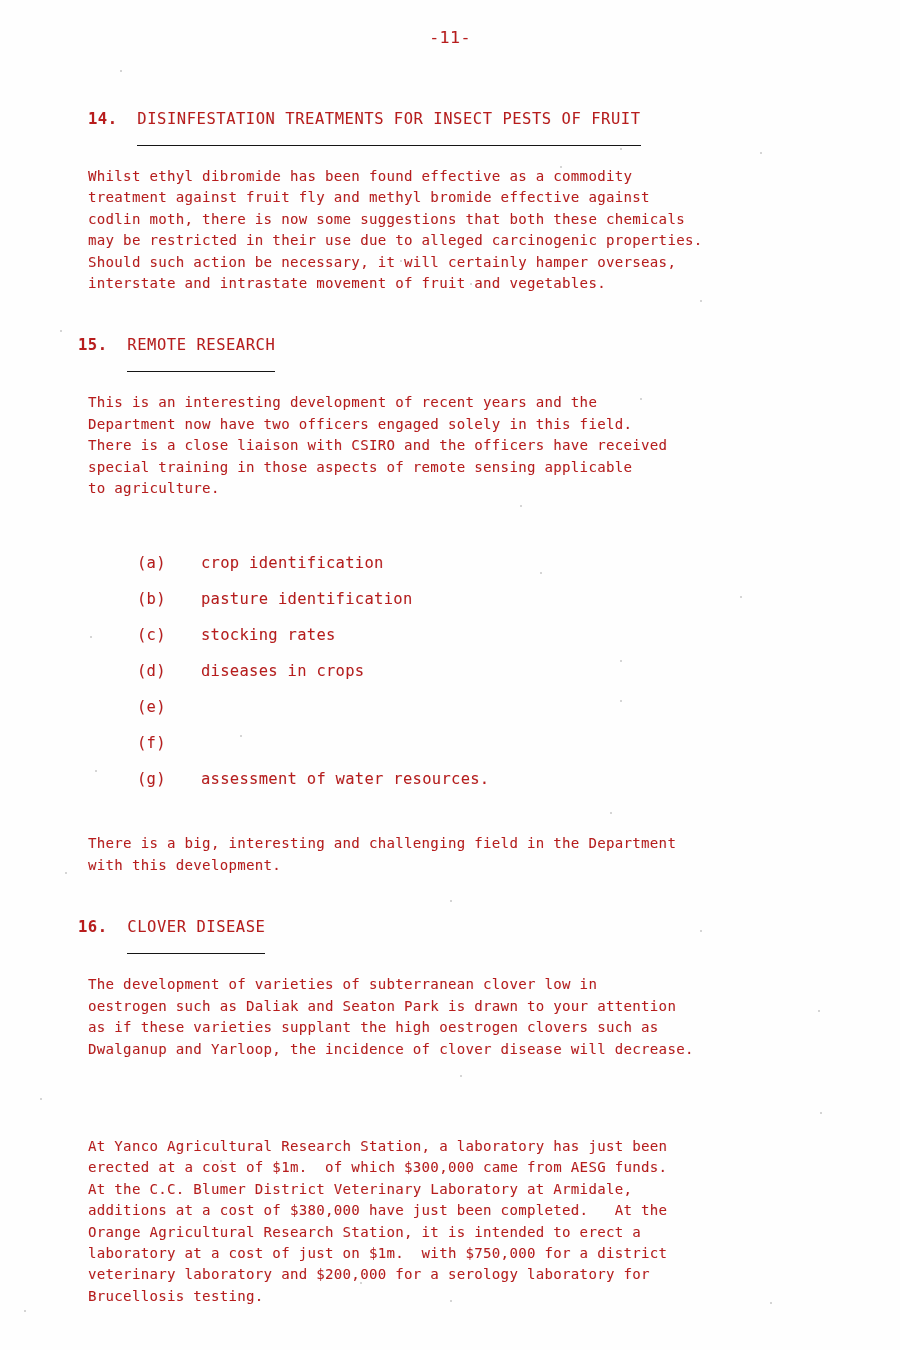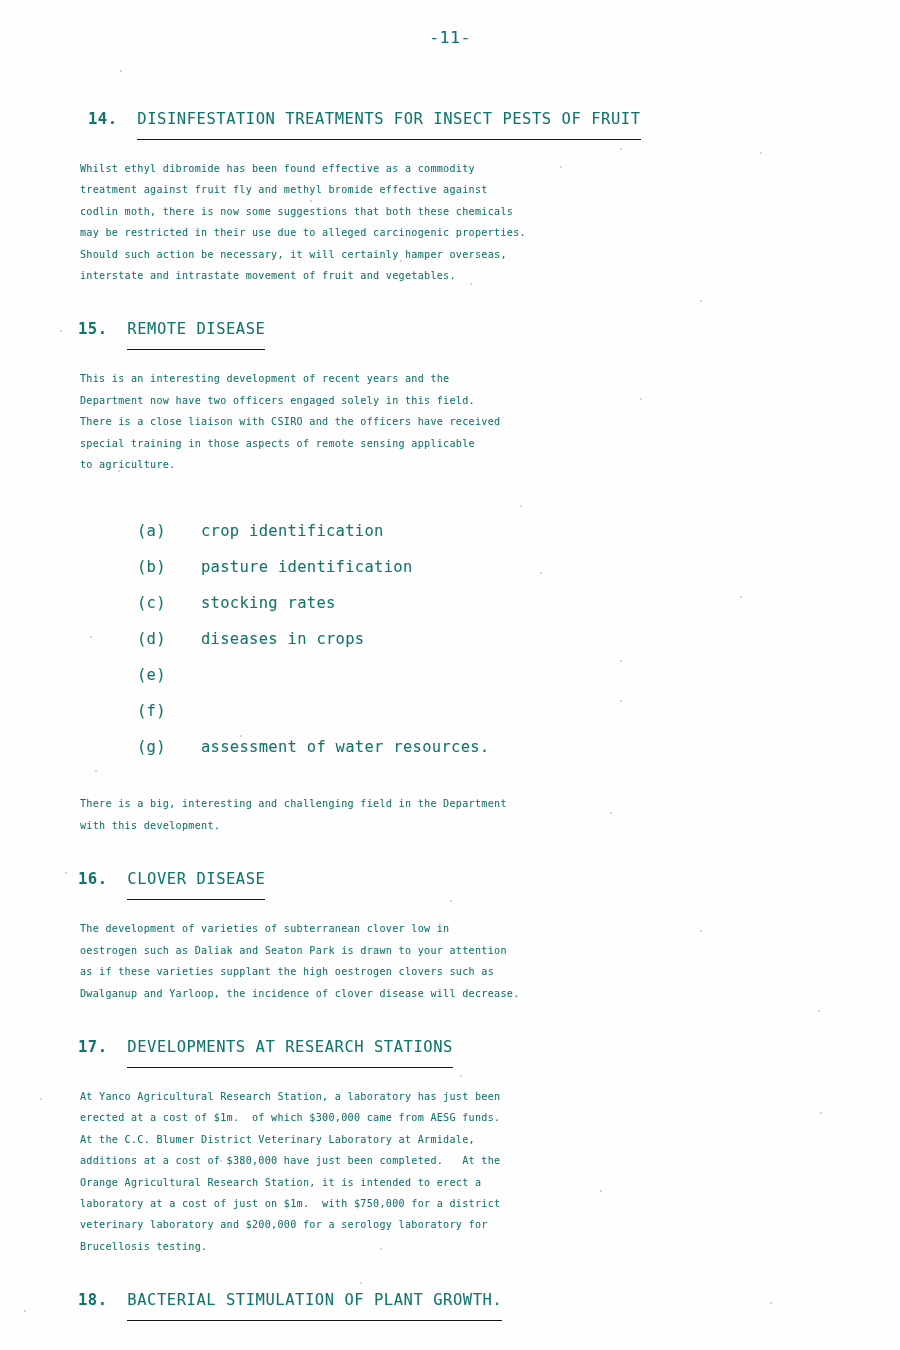--- a/index.html
+++ b/index.html
@@ -9,21 +9,21 @@
     background: #ffffff;
   }
 
   .page {
     position: relative;
     width: 900px;
     height: 1350px;
     background: #fefefe;
     overflow: hidden;
     font-family: "DejaVu Sans Mono", "Liberation Mono", monospace;
-    color: #0f766e;
+    color: #b91c1c;
     -webkit-font-smoothing: none;
   }
 
   
   .speckles {
     position: absolute;
     inset: 0;
     pointer-events: none;
     opacity: 0.55;
   }
@@ -58,33 +58,33 @@
     letter-spacing: 0.6px;
     white-space: pre;
     margin: 0;
   }
   .section-heading .num {
     display: inline-block;
     font-weight: bold;
   }
   .section-heading .title {
     border-bottom: 1.6px solid #151515;
-    padding-bottom: 11px;
+    padding-bottom: 17px;
   }
 
   .heading-14 {
     margin-left: 10px;
   }
 
   .para {
-    font-size: 10px;
+    font-size: 14px;
     line-height: 21.4px;
     letter-spacing: 0.35px;
     white-space: pre-wrap;
-    margin: 2px;
+    margin: 10px;
   }
 
   .gap-sm { height: 18px; }
   .gap-md { height: 26px; }
   .gap-lg { height: 30px; }
 
   .list {
     margin: 0;
     padding: 0;
     list-style: none;
@@ -162,21 +162,21 @@
     <div class="gap-md"></div>
     <div class="para">Whilst ethyl dibromide has been found effective as a commodity
 treatment against fruit fly and methyl bromide effective against
 codlin moth, there is now some suggestions that both these chemicals
 may be restricted in their use due to alleged carcinogenic properties.
 Should such action be necessary, it will certainly hamper overseas,
 interstate and intrastate movement of fruit and vegetables.</div>
 
     <div class="gap-lg"></div>
 
-    <div class="section-heading"><span class="num">15.</span>  <span class="title">REMOTE DISEASE</span></div>
+    <div class="section-heading"><span class="num">15.</span>  <span class="title">REMOTE RESEARCH</span></div>
     <div class="gap-md"></div>
     <div class="para">This is an interesting development of recent years and the
 Department now have two officers engaged solely in this field.
 There is a close liaison with CSIRO and the officers have received
 special training in those aspects of remote sensing applicable
 to agriculture.</div>
     <div class="gap-md"></div>
     <div class="gap-sm"></div>
 
     <ul class="list">
@@ -216,21 +216,20 @@
 
     <div class="section-heading"><span class="num">16.</span>  <span class="title">CLOVER DISEASE</span></div>
     <div class="gap-md"></div>
     <div class="para">The development of varieties of subterranean clover low in
 oestrogen such as Daliak and Seaton Park is drawn to your attention
 as if these varieties supplant the high oestrogen clovers such as
 Dwalganup and Yarloop, the incidence of clover disease will decrease.</div>
 
     <div class="gap-lg"></div>
 
-    <div class="section-heading"><span class="num">17.</span>  <span class="title">DEVELOPMENTS AT RESEARCH STATIONS</span></div>
     <div class="gap-md"></div>
     <div class="para">At Yanco Agricultural Research Station, a laboratory has just been
 erected at a cost of $1m.  of which $300,000 came from AESG funds.
 At the C.C. Blumer District Veterinary Laboratory at Armidale,
 additions at a cost of $380,000 have just been completed.   At the
 Orange Agricultural Research Station, it is intended to erect a
 laboratory at a cost of just on $1m.  with $750,000 for a district
 veterinary laboratory and $200,000 for a serology laboratory for
 Brucellosis testing.</div>
 

